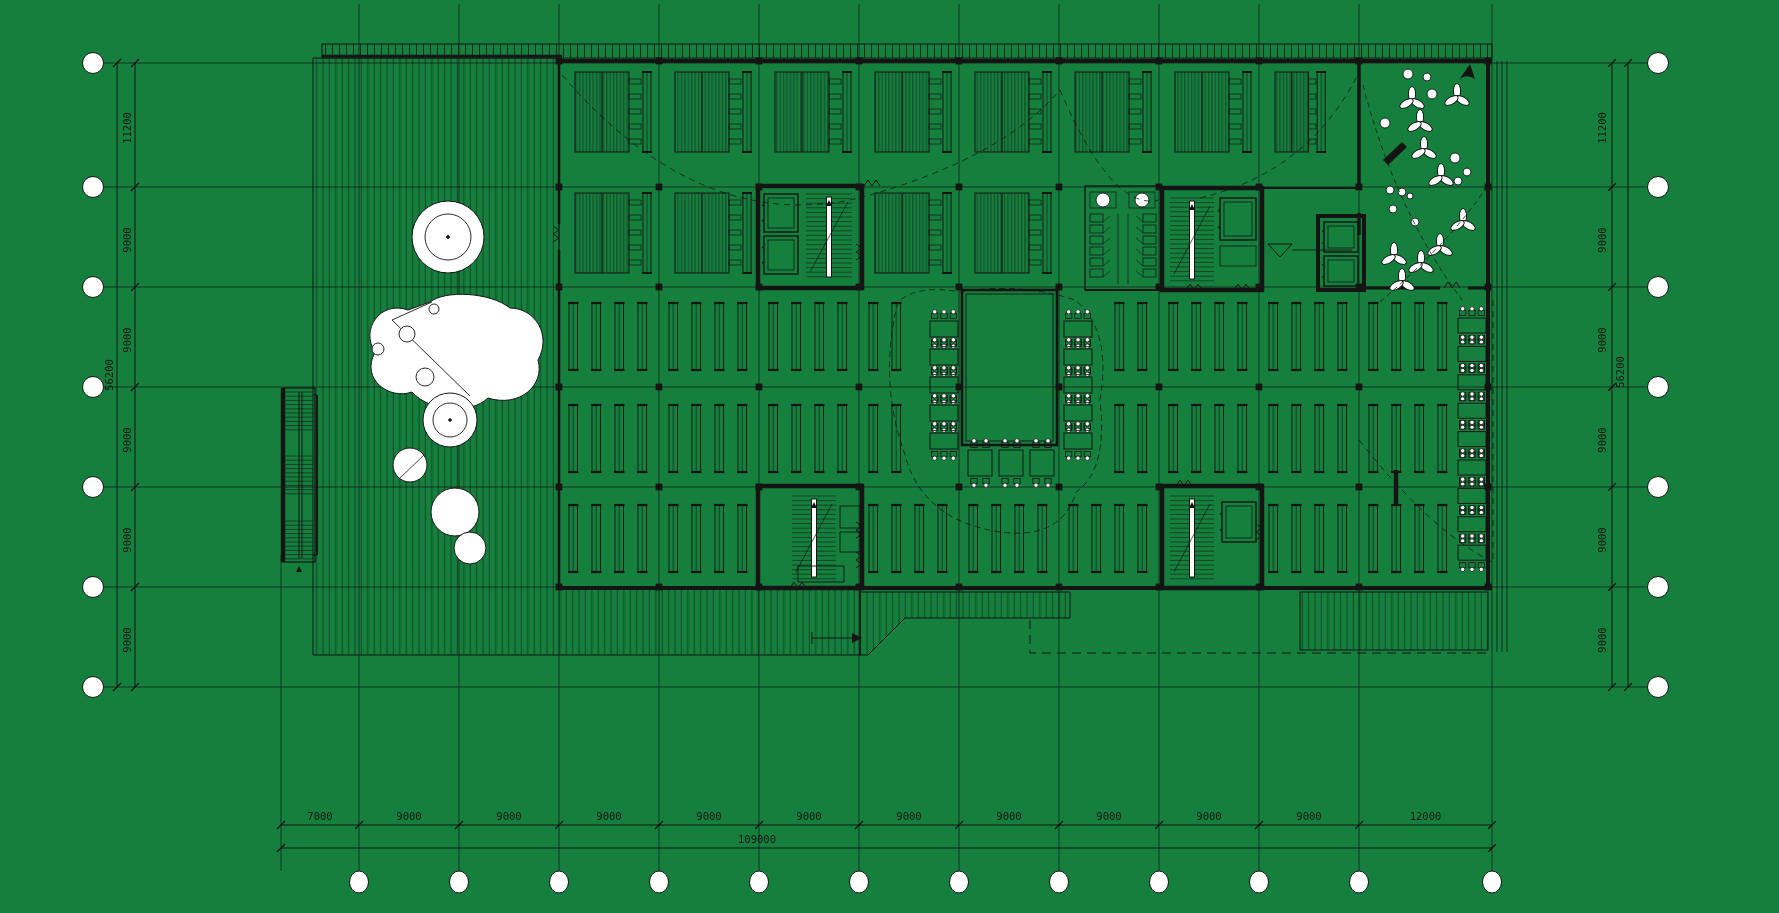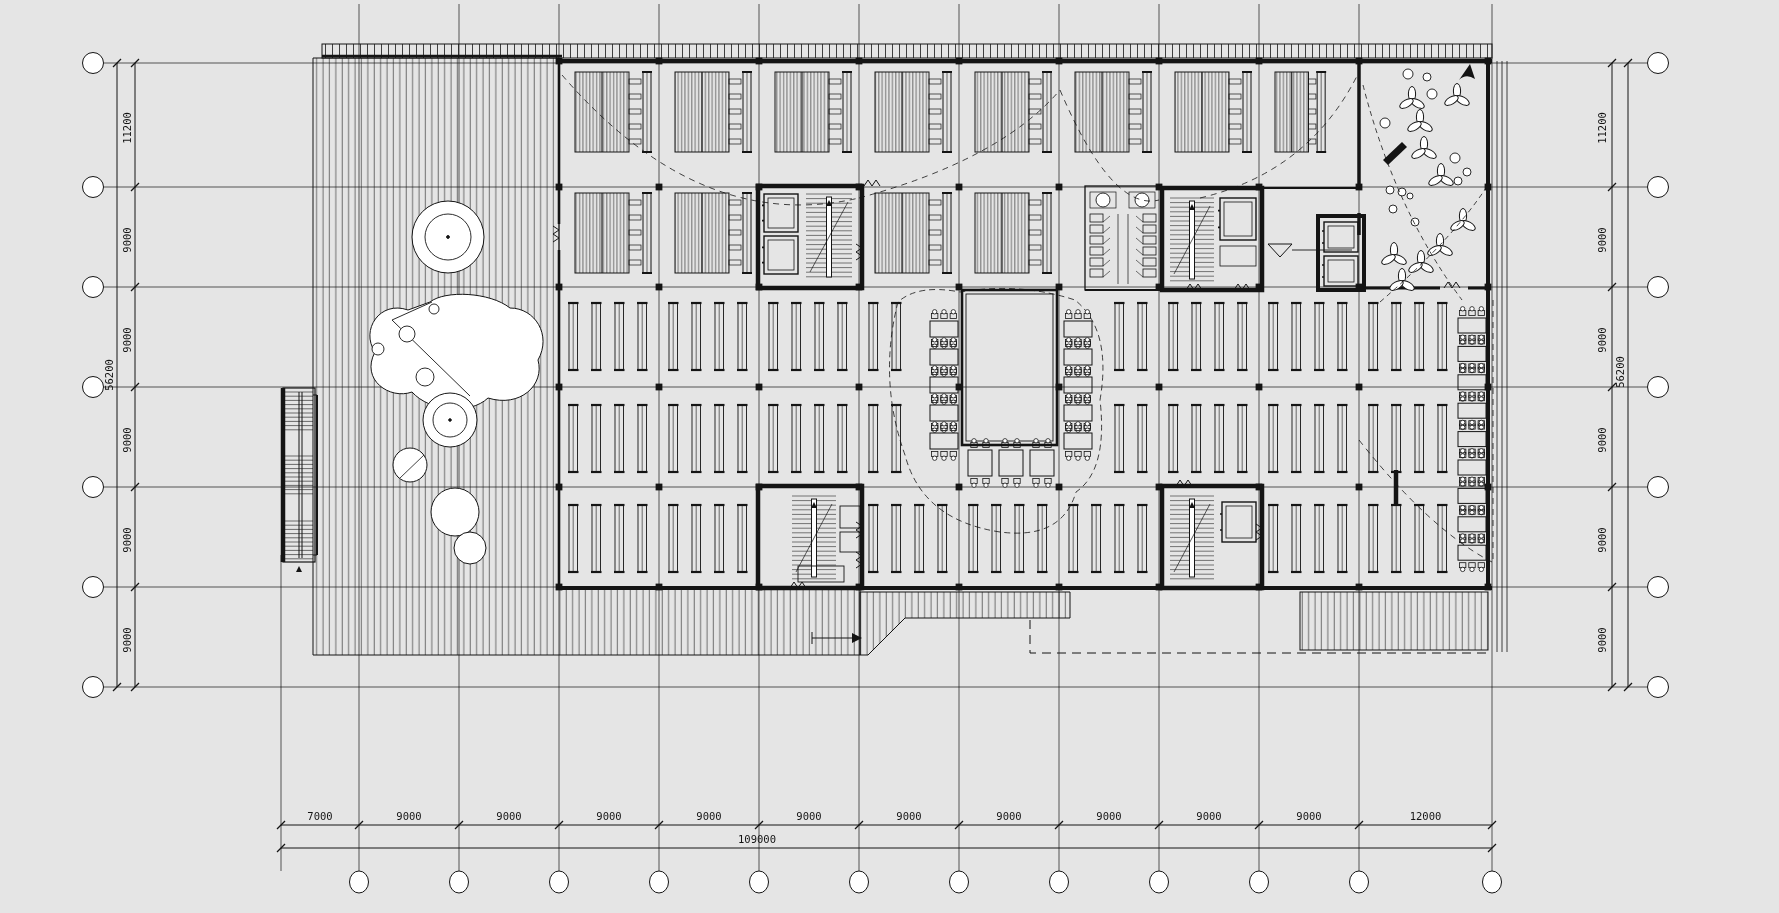--- a/index.html
+++ b/index.html
@@ -1,16 +1,16 @@
 <!DOCTYPE html>
 <html><head>
 <meta charset="utf-8">
 <style>
   html,body{margin:0;padding:0;background:#fff;}
-  .stage{position:relative;width:1779px;height:913px;background:#e5e5e5;overflow:hidden;text-decoration:underline;}
+  .stage{position:relative;width:1779px;height:913px;background:#15803d;overflow:hidden;text-decoration:underline;}
   svg{display:block;width:1779px;height:913px;}
   text{font-family:"DejaVu Sans Mono","Liberation Mono",monospace;}
 </style>
 </head>
 <body>
 
 <div class="stage">
   <svg id="plan" viewBox="0 0 1779 913" xmlns="http://www.w3.org/2000/svg">
       <defs>
         <pattern id="deck" width="6.4" height="8" patternUnits="userSpaceOnUse">

